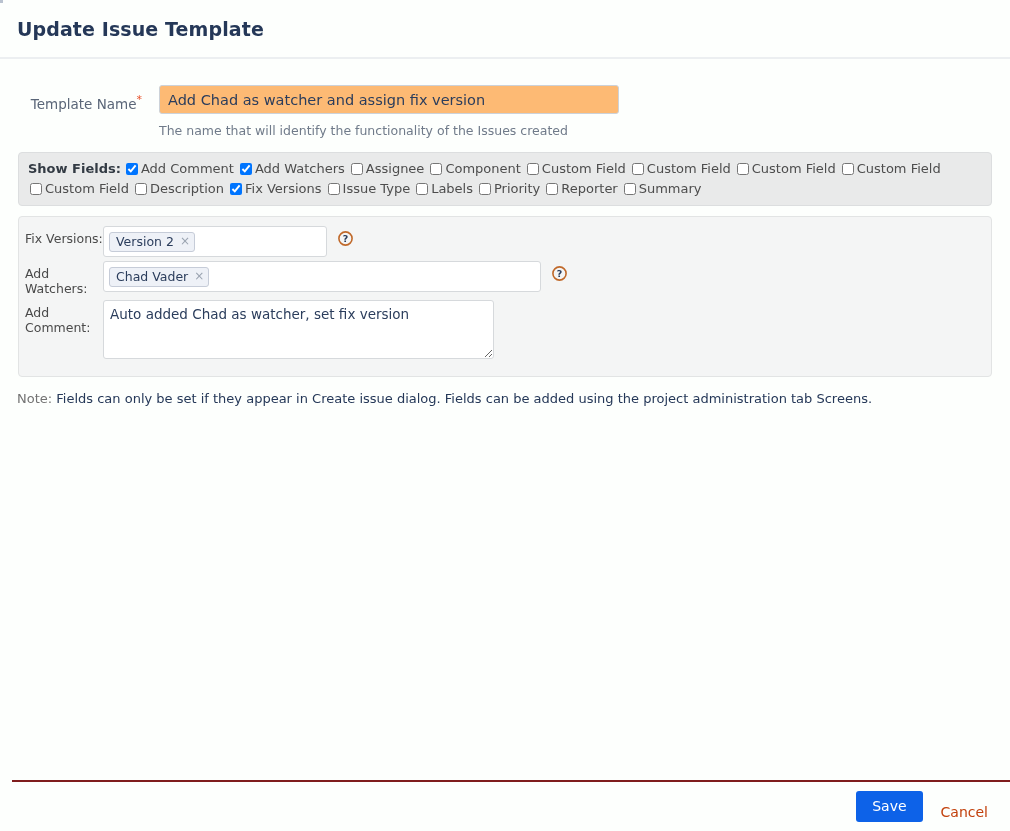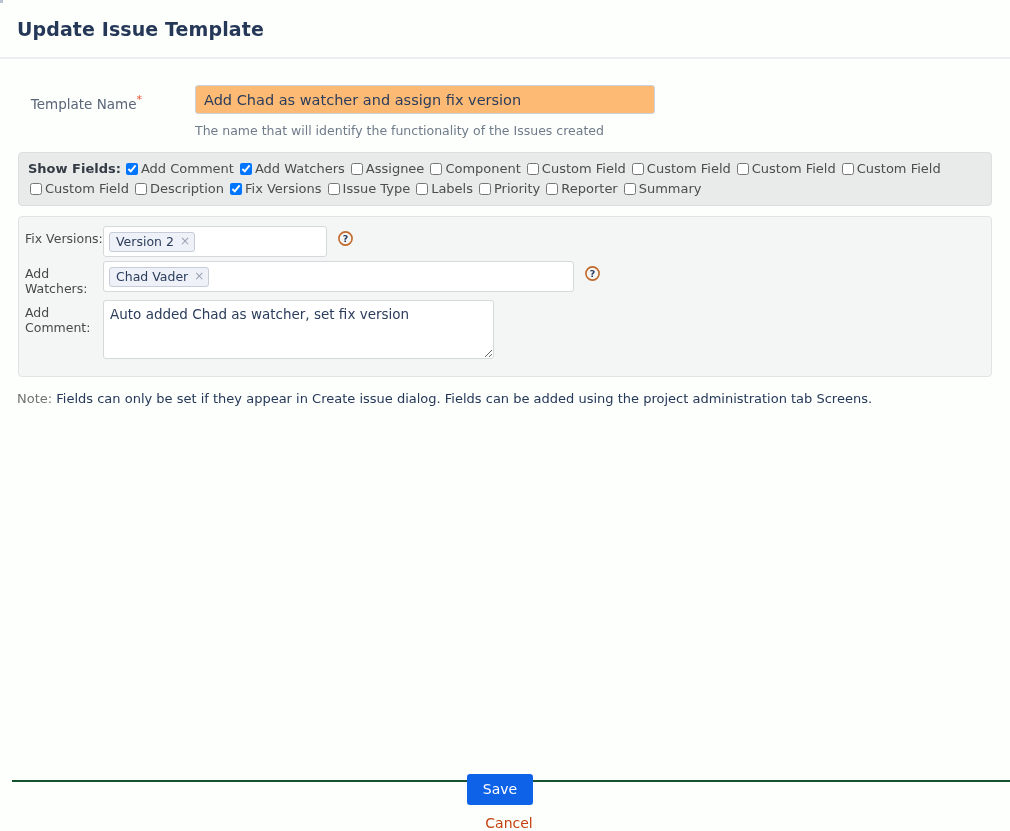--- a/index.html
+++ b/index.html
@@ -36,21 +36,20 @@
   
   #form-body {
     padding: 0;
   }
 
   
   .name-row {
     display: flex;
     align-items: flex-start;
     margin-top: 26px;
-    gap: 36px;
   }
   .name-label {
     width: 142px;
     text-align: right;
     font-size: 13.5px;
     color: #5a6678;
     padding-top: 9px;
     white-space: nowrap;
   }
   .req-star {
@@ -137,21 +136,21 @@
   }
   .token-box {
     box-sizing: border-box;
     border: 1px solid #d6d9dc;
     border-radius: 3px;
     background: #ffffff;
     padding: 4px 5px;
     min-height: 28px;
   }
   #fix-versions-box { width: 224px; height: 31px; }
-  #add-watchers-box { width: 471px; height: 31px; }
+  #add-watchers-box { width: 438px; height: 31px; }
   .token {
     display: inline-flex;
     align-items: center;
     background: #eef1f7;
     border: 1px solid #c6ccd8;
     border-radius: 3px;
     font-size: 12.5px;
     color: #2b3d5c;
     padding: 1px 4px 2px 6px;
     line-height: 15px;
@@ -194,27 +193,26 @@
     color: #737373;
   }
 
   
   #page-footer {
     position: absolute;
     left: 12px;
     right: 0;
     bottom: 0;
     height: 49px;
-    border-top: 2px solid #14532d;
+    border-top: 2px solid #7f1d1d;
     display: flex;
     align-items: center;
     justify-content: flex-end;
     padding-right: 22px;
     background: #fdfffd;
-    flex-direction: column;
   }
   #save-button {
     background: #0d62e8;
     color: #ffffff;
     border: none;
     border-radius: 3px;
     font-size: 14px;
     font-family: "DejaVu Sans", "Liberation Sans", sans-serif;
     padding: 7px 16px 8px 16px;
     cursor: pointer;

